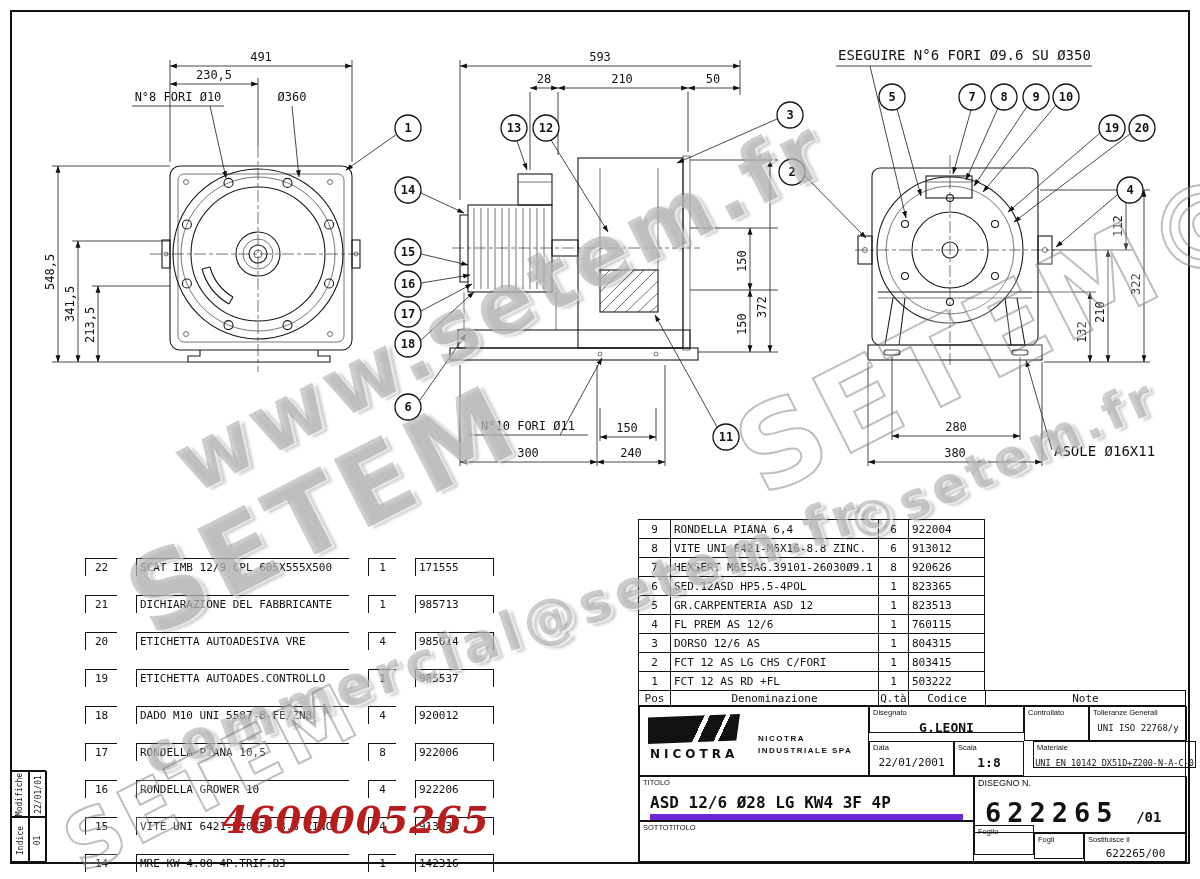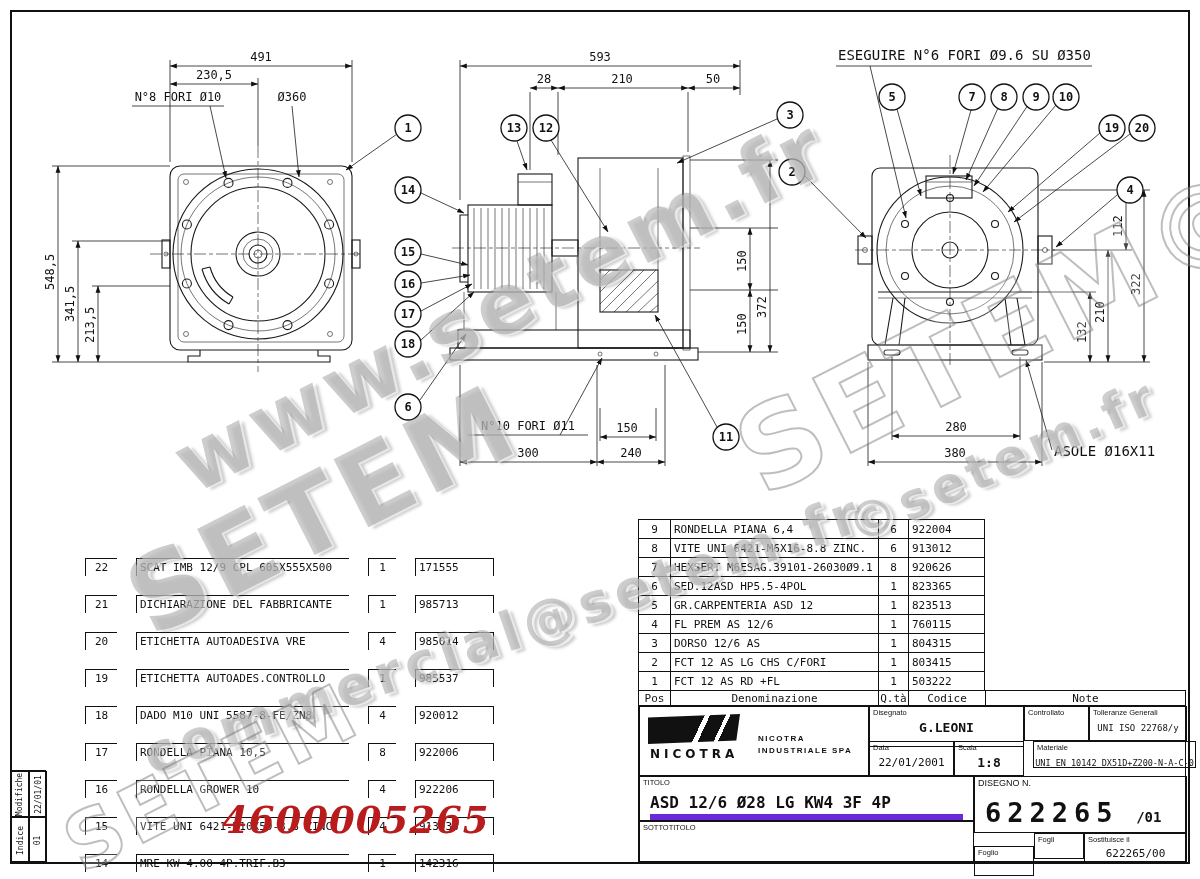--- a/index.html
+++ b/index.html
@@ -500,21 +500,21 @@
     <div class="c hd botc">Codice</div>
     <div class="c hd botc endc">Note</div>
 </div>
 
 <div class="tblock">
   <div class="tbc" style="left:0;top:0;width:230px;height:70px;">
     <div class="logo-flag"></div>
     <div class="logo-word">NICOTRA</div>
     <div class="company-line">NICOTRA INDUSTRIALE SPA</div>
   </div>
-  <div class="tbc" style="left:230px;top:0;width:155px;height:41px;">
+  <div class="tbc" style="left:230px;top:0;width:155px;height:27px;">
     <div class="tb-lbl">Disegnato</div>
     <div class="tb-val" style="top:13px;font-size:13px;font-weight:bold;">G.LEONI</div>
   </div>
   <div class="tbc" style="left:385px;top:0;width:65px;height:35px;">
     <div class="tb-lbl">Controllato</div>
   </div>
   <div class="tbc" style="left:450px;top:0;width:98px;height:35px;">
     <div class="tb-lbl">Tolleranze Generali</div>
     <div class="tb-val" style="top:16px;font-size:9px;">UNI ISO 22768/y</div>
   </div>
@@ -537,21 +537,21 @@
   <div class="tbc" style="left:0;top:115px;width:335px;height:42px;">
     <div class="tb-lbl">SOTTOTITOLO</div>
   </div>
   <div class="tbc" style="left:335px;top:70px;width:213px;height:57px;">
     <div class="tb-lbl" style="font-size:9px;">DISEGNO N.</div>
     <div style="position:absolute;top:20px;left:10px;font-family:'DejaVu Sans Mono',monospace;">
       <span style="font-size:27px;font-weight:bold;letter-spacing:6px;">622265</span>
       <span style="font-size:14px;font-weight:bold;margin-left:8px;">/01</span>
     </div>
   </div>
-  <div class="tbc" style="left:335px;top:140px;width:60px;height:30px;">
+  <div class="tbc" style="left:335px;top:119px;width:60px;height:30px;">
     <div class="tb-lbl">Foglio</div>
   </div>
   <div class="tbc" style="left:395px;top:127px;width:50px;height:26px;">
     <div class="tb-lbl">Fogli</div>
   </div>
   <div class="tbc" style="left:445px;top:127px;width:103px;height:30px;">
     <div class="tb-lbl">Sostituisce il</div>
     <div class="tb-val" style="top:13px;font-size:11px;">622265/00</div>
   </div>
 </div>

